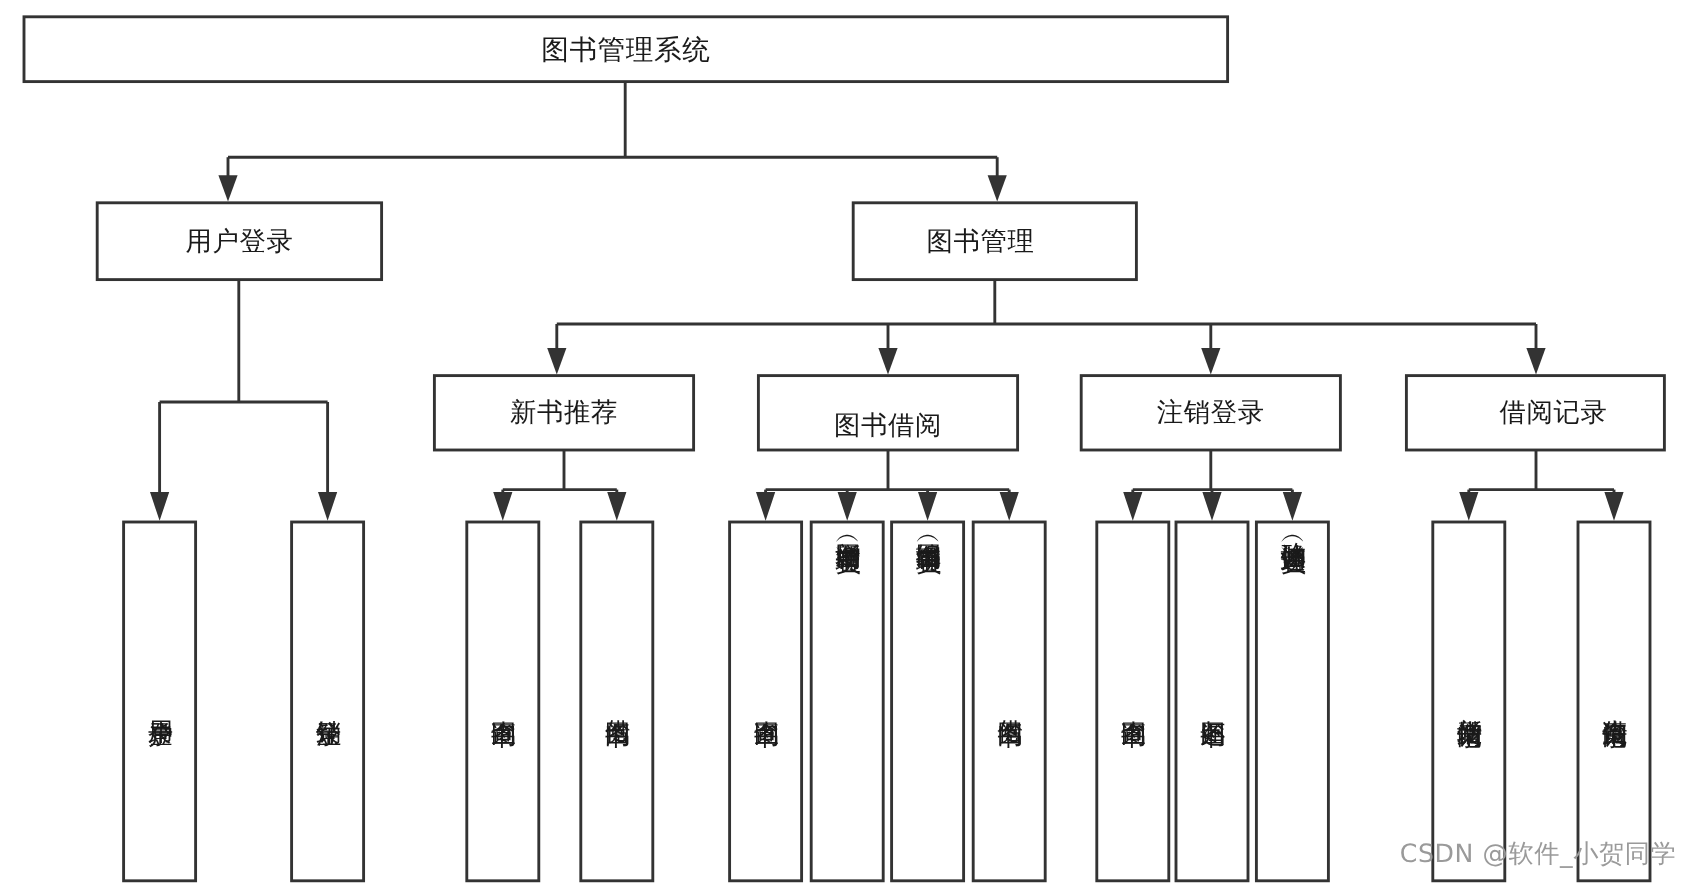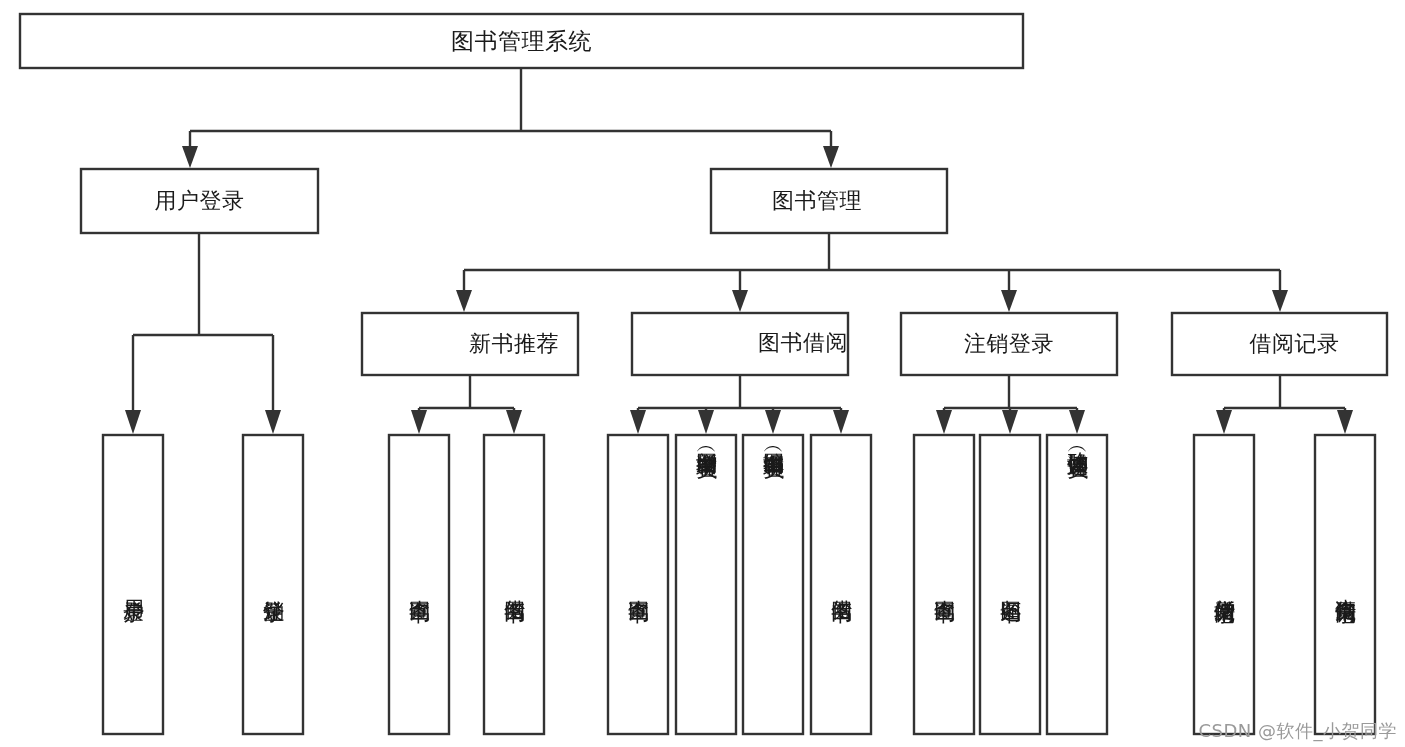--- a/index.html
+++ b/index.html
@@ -69,23 +69,23 @@
     color: #1a1a1a;
     white-space: nowrap;
     letter-spacing: 0.5px;
   }
   .title-text {
     font-size: 23px;
   }
   #watermark {
     position: absolute;
     right: 8px;
-    bottom: 4px;
-    font-family: "DejaVu Sans", "Liberation Sans", sans-serif;
-    font-size: 18px;
+    bottom: 22px;
+    font-family: "DejaVu Sans", "Liberation Sans", sans-serif;
+    font-size: 21px;
     color: #9a9a9a;
     letter-spacing: 0.5px;
     white-space: nowrap;
   }
 </style>
 </head>
 <body>
 
 <div id="diagram-root">
 
@@ -183,24 +183,24 @@
     <span class="htext title-text">图书管理系统</span>
   </div>
 
   <div class="htext-wrap" style="left:81px; top:169px; width:237px; height:64px;">
     <span class="htext">用户登录</span>
   </div>
   <div class="htext-wrap" style="left:711px; top:169px; width:212px; height:64px;">
     <span class="htext">图书管理</span>
   </div>
 
-  <div class="htext-wrap" style="left:362px; top:313px; width:216px; height:62px;padding-left:44px;">
+  <div class="htext-wrap" style="left:362px; top:313px; width:216px; height:62px;">
     <span class="htext">新书推荐</span>
   </div>
-  <div class="htext-wrap" style="left:632px; top:312px; width:216px; height:62px;justify-content:flex-end;">
+  <div class="htext-wrap" style="left:632px; top:324px; width:216px; height:62px;">
     <span class="htext">图书借阅</span>
   </div>
   <div class="htext-wrap" style="left:901px; top:313px; width:216px; height:62px;">
     <span class="htext">注销登录</span>
   </div>
   <div class="htext-wrap" style="left:1172px; top:313px; width:215px; height:62px;padding-left:15px;">
     <span class="htext">借阅记录</span>
   </div>
 
   <div class="vtext-wrap" style="left:103px; top:435px; width:60px; height:299px;">

